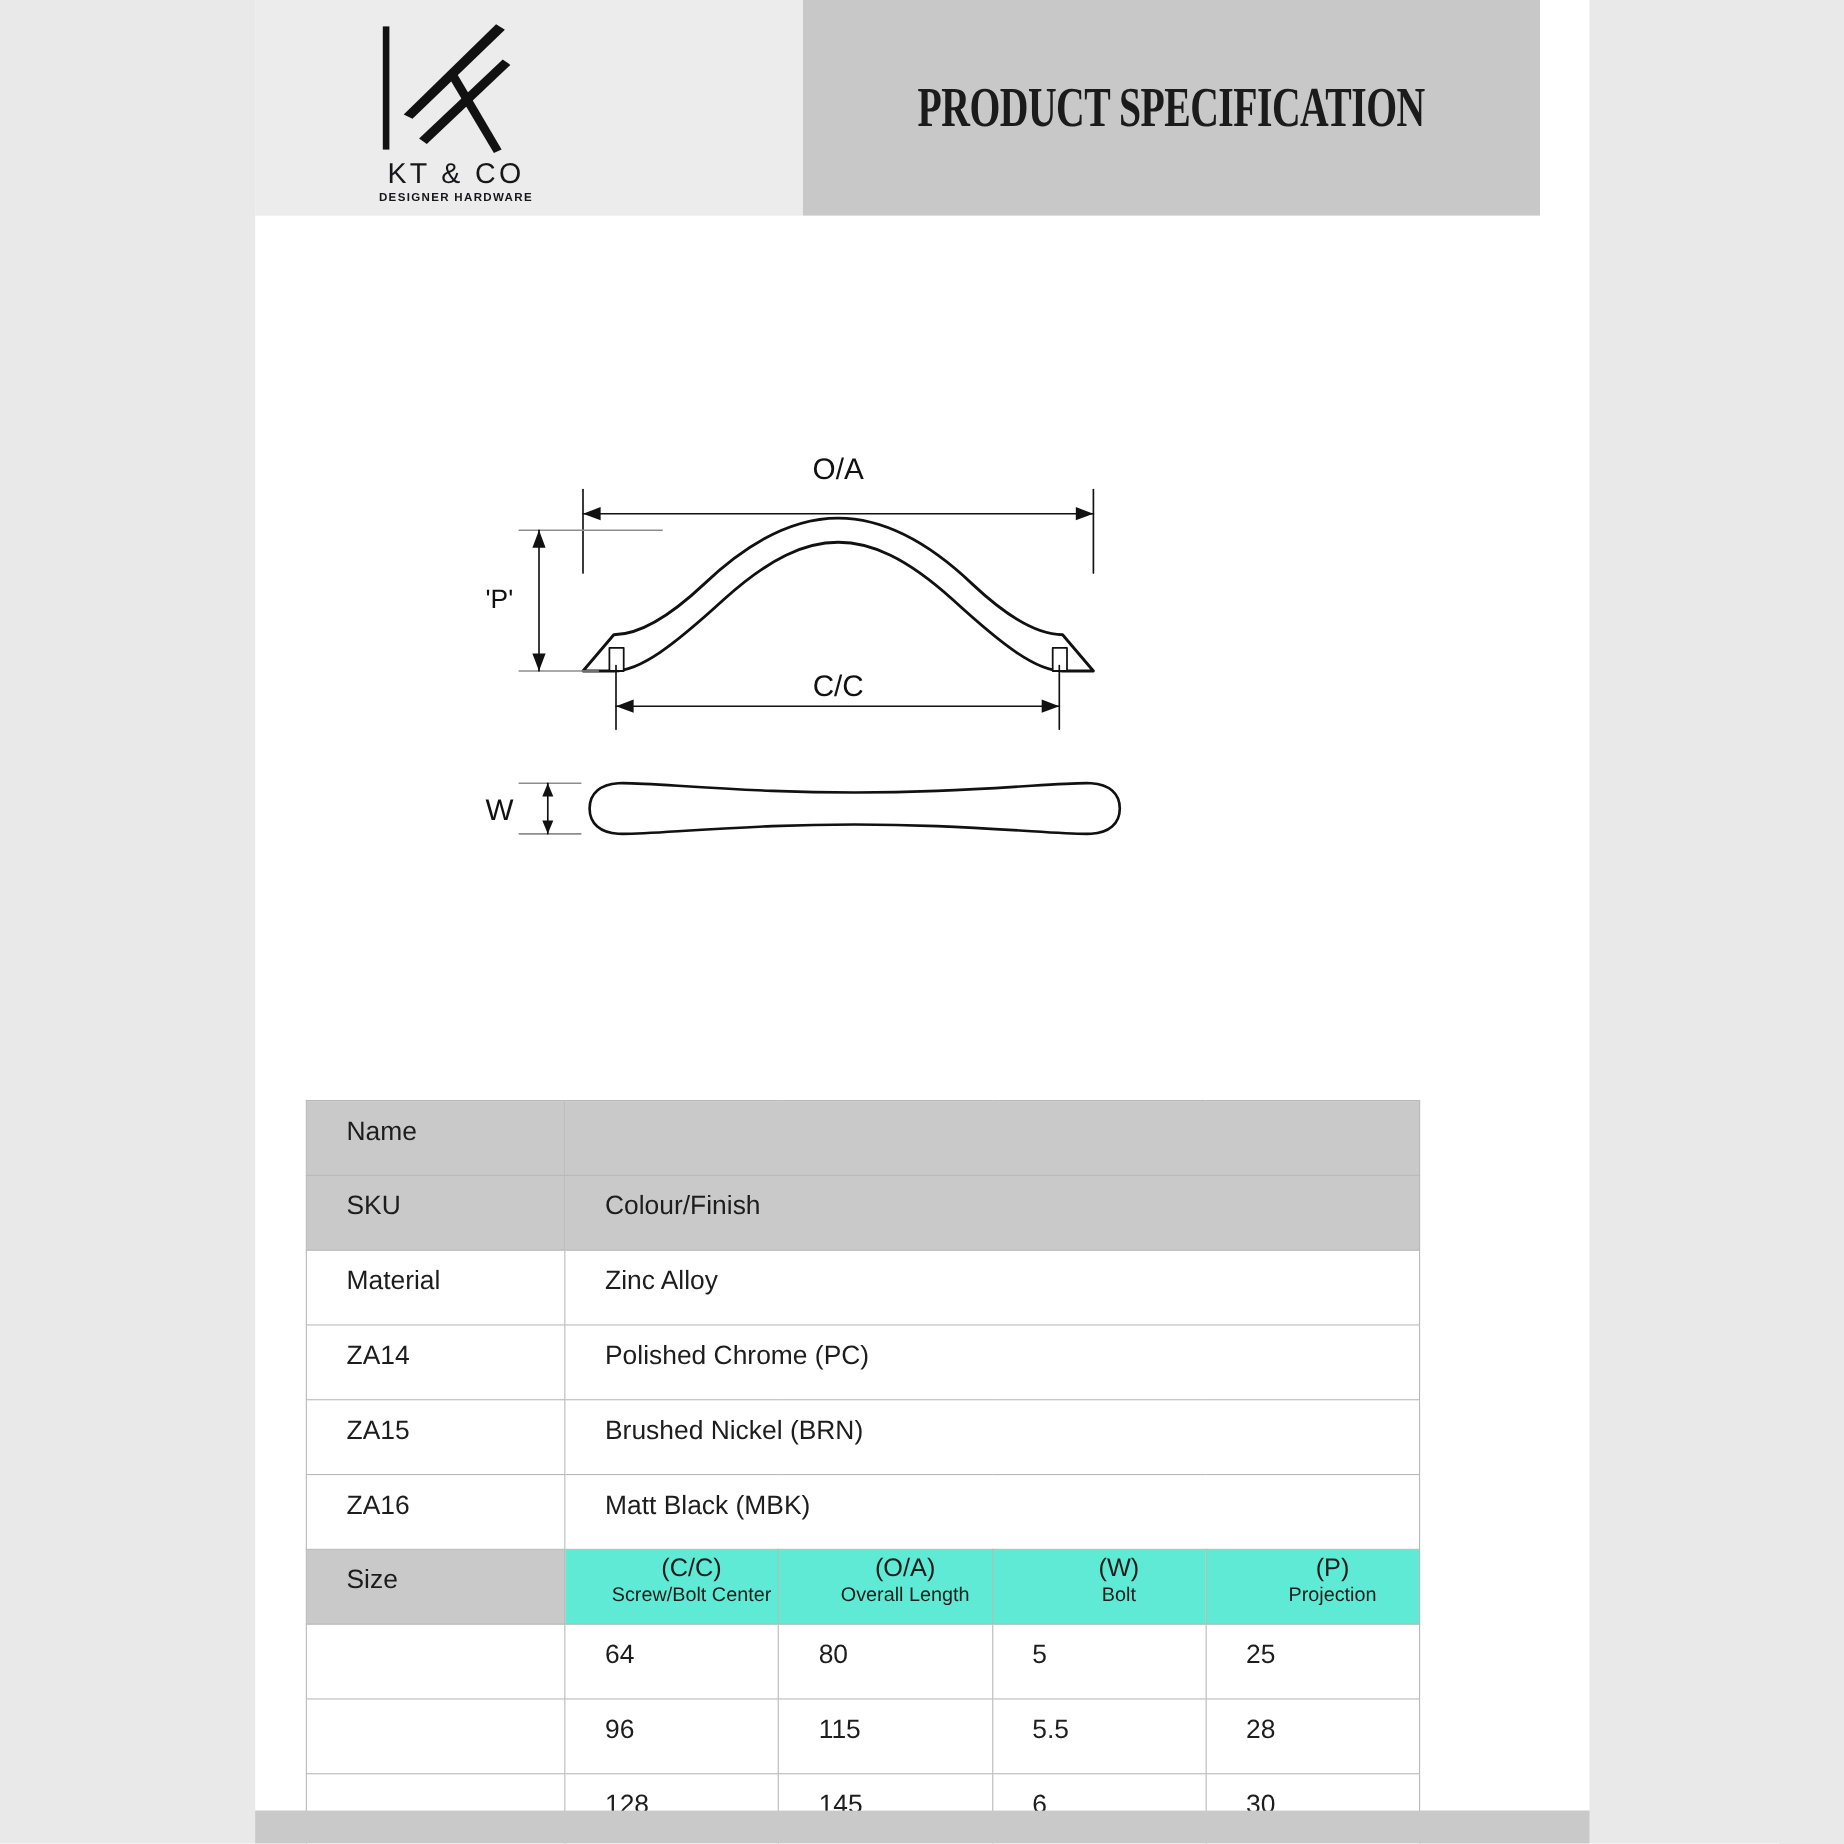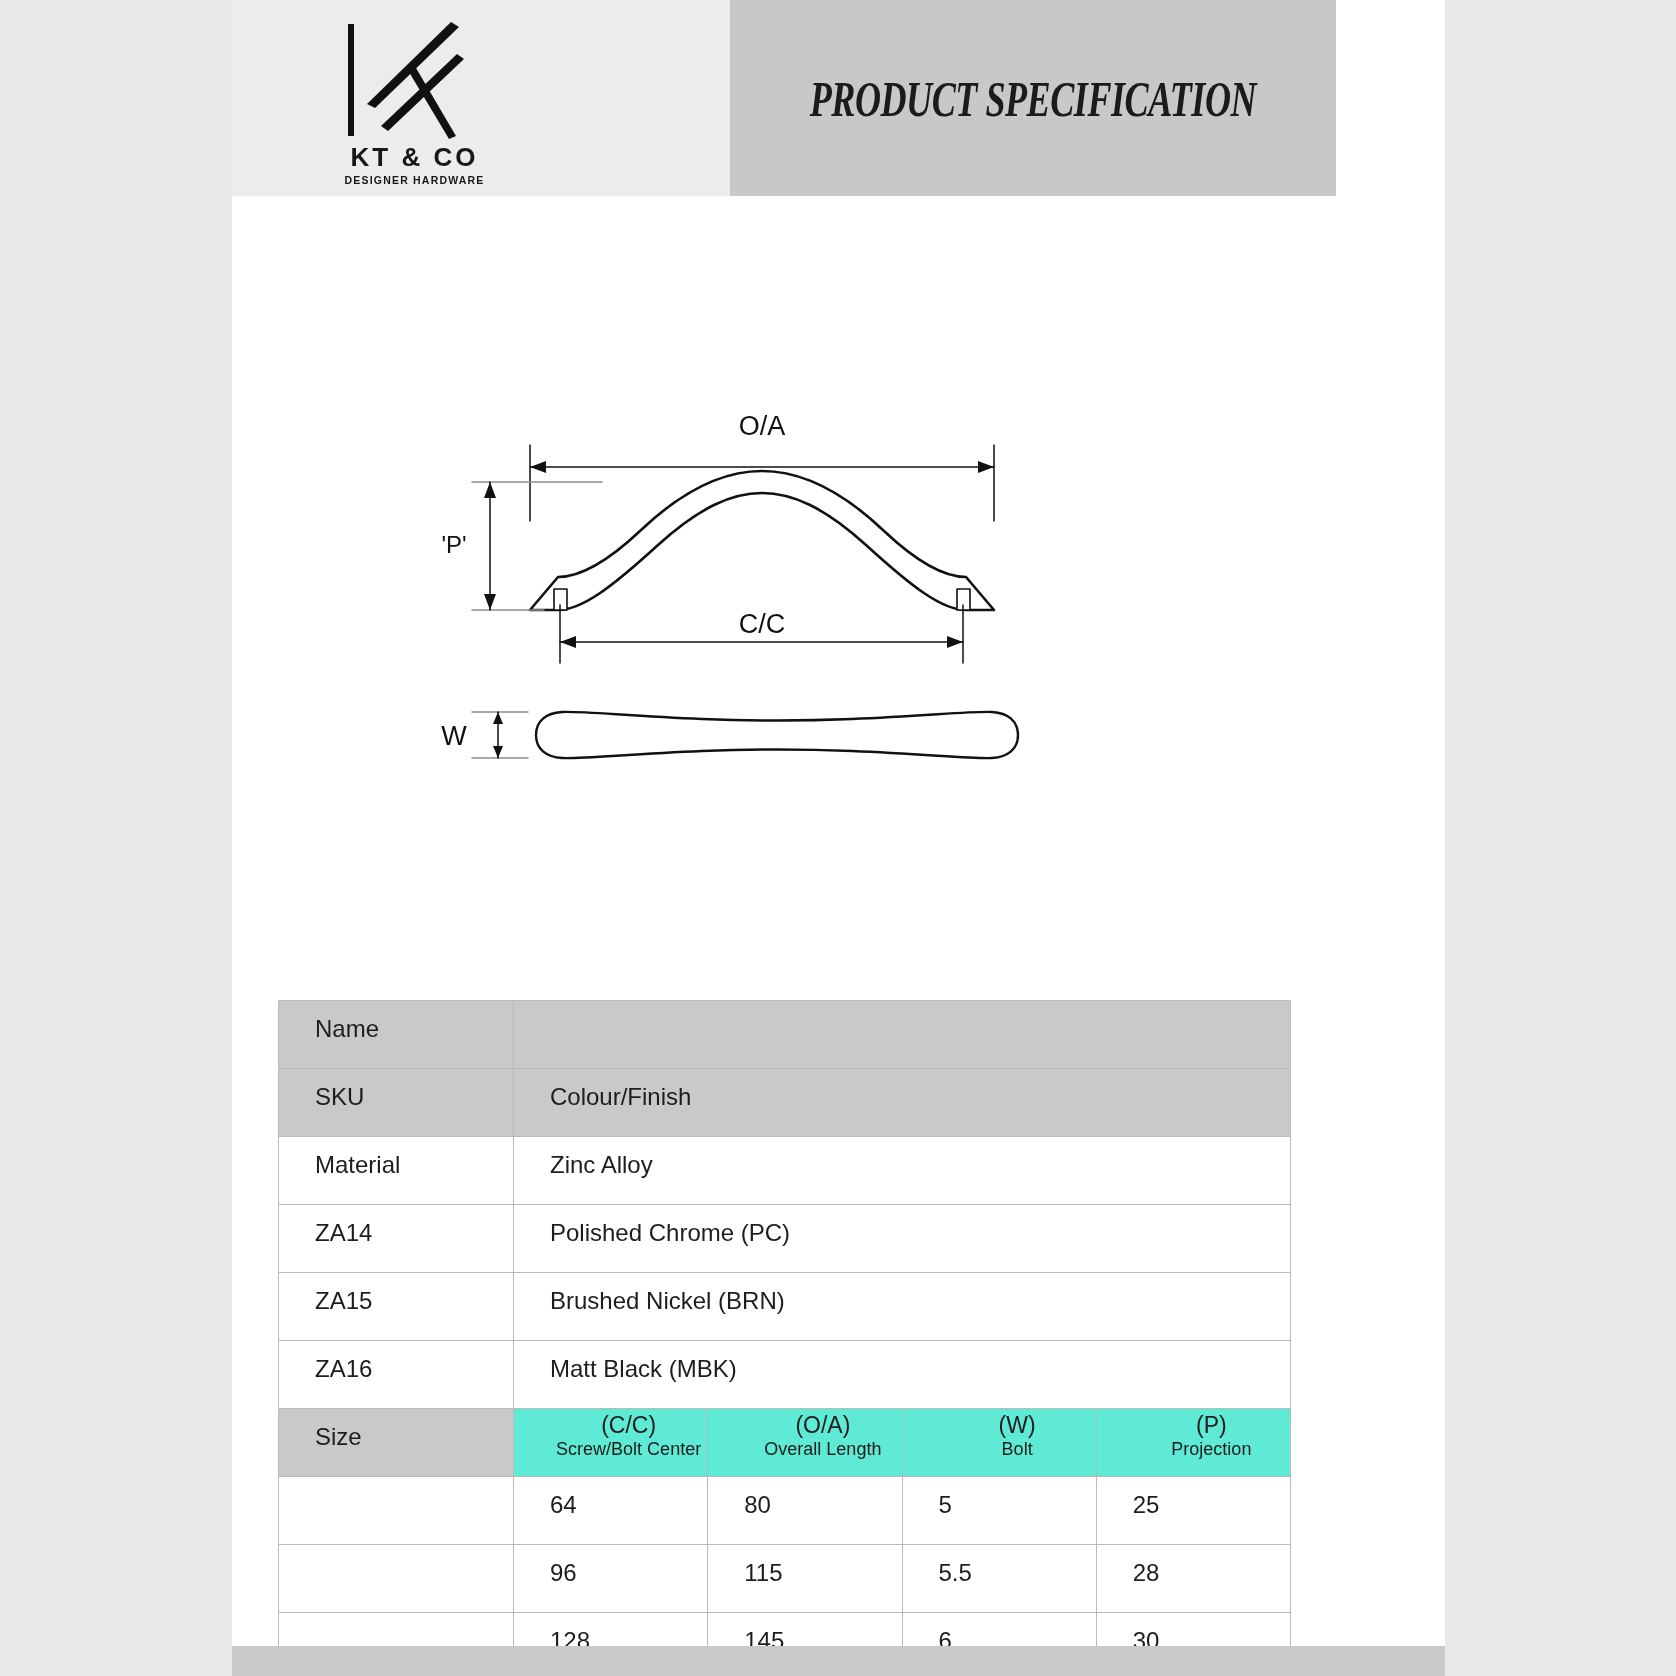--- a/index.html
+++ b/index.html
@@ -21,23 +21,23 @@
     background:#c9c9c9;
   }
 
   
   .header{position:absolute;left:0;top:0;width:1213px;height:196px;}
   .logo-band{
     position:absolute;left:0;top:0;width:498px;height:196px;
     background:#ececec;
   }
   .title-band{
-    position:absolute;left:498px;top:0;width:606px;height:196px;
+    position:absolute;left:498px;top:0;width:670px;height:196px;
     background:#c8c8c8;
-    display:flex;align-items:center;justify-content:center;font-style:italic;
+    display:flex;align-items:center;justify-content:center;
   }
   .title-band .title{
     font-family:"Liberation Serif", serif;
     font-weight:bold;
     font-size:38px;
     letter-spacing:-0.5px;
     color:#1b1b1b;
     transform:scaleY(1.35) scaleX(0.95);
     white-space:nowrap;
   }
@@ -45,21 +45,21 @@
   
   .logo{
     position:absolute;left:85px;top:18px;width:195px;height:172px;
   }
   .logo-mark{position:absolute;left:18px;top:0;width:140px;height:122px;}
   .logo-word{
     position:absolute;left:0;top:124px;width:195px;
     text-align:center;
     font-size:26px;letter-spacing:3px;color:#17171a;
     font-family:"Liberation Sans", sans-serif;
-    font-weight:700;
+    font-weight:400;
   }
   .logo-sub{
     position:absolute;left:0;top:156px;width:195px;
     text-align:center;
     font-size:10.5px;letter-spacing:1.2px;color:#17171a;
     font-family:"Liberation Sans", sans-serif;
     font-weight:600;
   }
 
   

